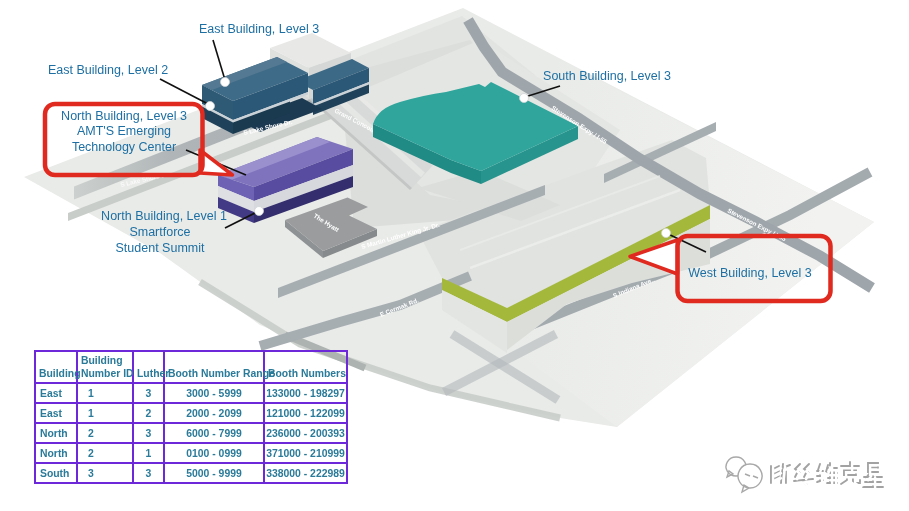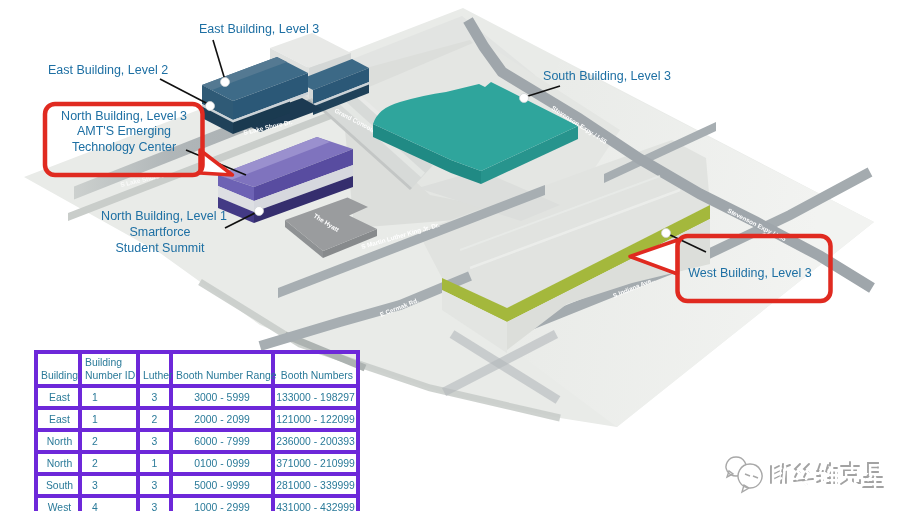--- a/index.html
+++ b/index.html
@@ -2,24 +2,24 @@
 <html><head>
 <meta charset="utf-8">
 <style>
 html,body{margin:0;padding:0;background:#fff;}
 #stage{position:relative;width:909px;height:511px;overflow:hidden;background:#fff;font-family:"Liberation Sans",sans-serif;}
 #map{position:absolute;left:0;top:0;}
 .lbl{fill:#1d6fa3;font-family:"Liberation Sans",sans-serif;font-size:12.5px;}
 .rd{fill:#ffffff;font-family:"Liberation Sans",sans-serif;font-size:6.3px;font-weight:bold;}
 #tblwrap{position:absolute;left:34px;top:350px;}
 table{border-collapse:collapse;table-layout:fixed;width:308px;font-family:"Liberation Sans",sans-serif;font-size:10.4px;color:#2a7a99;}
-td,th{border:4px solid #6d28d9;font-weight:normal;text-align:center;padding:0 1px;white-space:nowrap;overflow:visible;}
+td,th{border:2px solid #6d28d9;font-weight:bold;text-align:center;padding:0 1px;white-space:nowrap;overflow:visible;}
 th{vertical-align:bottom;text-align:left;padding:2px 3px;height:26px;white-space:normal;line-height:13px;}
 td{height:18.1px;}
-td.l{text-align:center;padding-left:4px;}
+td.l{text-align:left;padding-left:4px;}
 td.n{text-align:left;padding-left:10px;}
 </style>
 </head>
 <body>
 <div id="stage">
 <svg id="map" width="909" height="511" viewBox="0 0 909 511">
 
 <polygon points="24,177 463,8 874,222 617,427 560,418 450,395 350,362 260,325 160,253" fill="#e9ebe8"></polygon>
 
 <path d="M200,282 L300,344 L430,388 L560,418" fill="none" stroke="#c9cdca" stroke-width="7" opacity="0.9"></path>
@@ -264,25 +264,18 @@
             <td class="n">2</td>
             <td>1</td>
             <td>0100 - 0999</td>
             <td>371000 - 210999</td>
           </tr>
 <tr>
             <td class="l">South</td>
             <td class="n">3</td>
             <td>3</td>
             <td>5000 - 9999</td>
-            <td>281000 - 339999</td>
-          </tr>
-<tr>
-            <td class="l">West</td>
-            <td class="n">4</td>
-            <td>3</td>
-            <td>1000 - 2999</td>
-            <td>431000 - 432999</td>
+            <td>338000 - 222989</td>
           </tr>
 </tbody>
       </table>
 </div>
 </div>
 
 </body></html>

